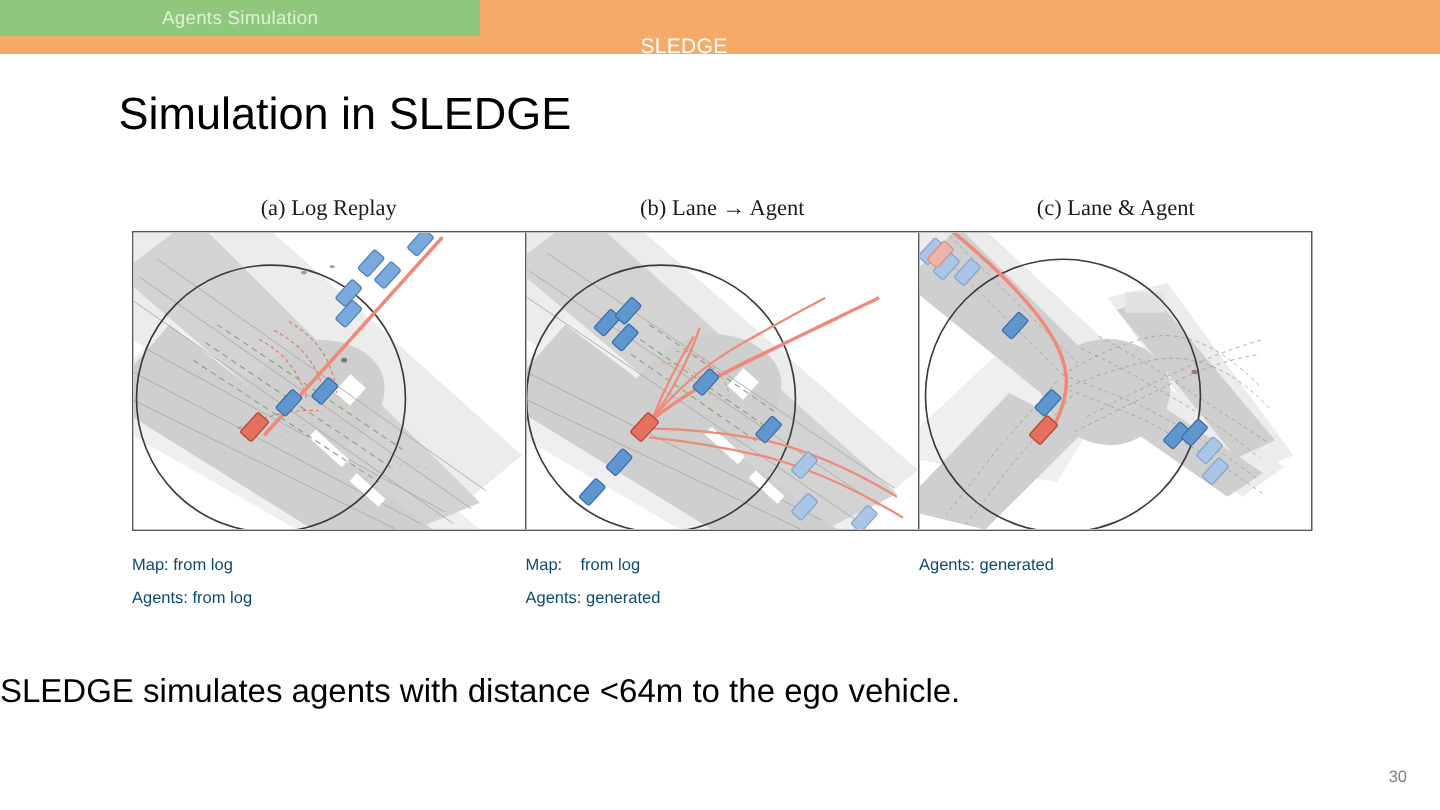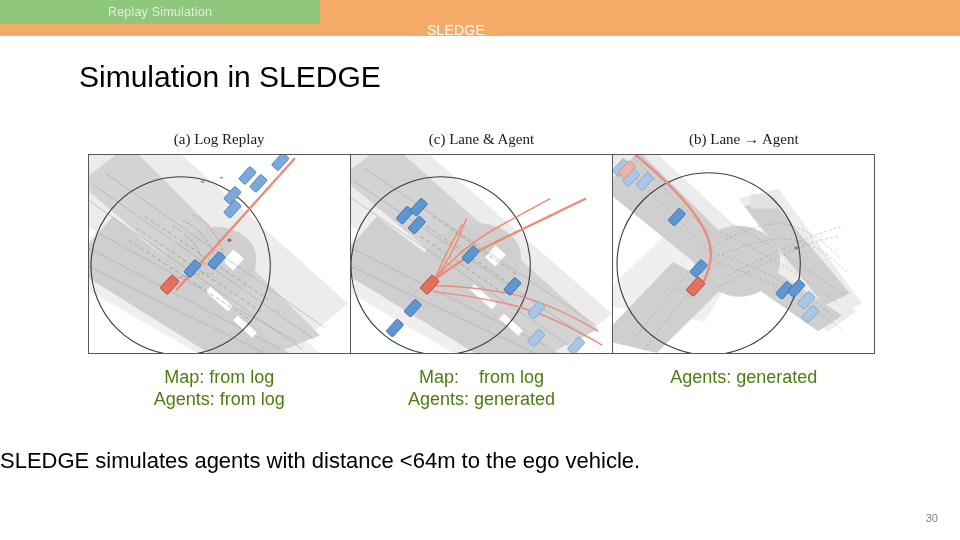--- a/index.html
+++ b/index.html
@@ -109,23 +109,22 @@
   .panel-svg { display: block; width: 100%; height: 100%; }
 
   
   #figure-sublabels {
     display: flex;
     width: 787px;
     margin-top: 12px;
   }
   .sublabel-col {
     flex: 1;
-    text-align: center;
-    color: #4d7c0f;
-    font-size: 18px;
+    color: #0c4a6e;
+    font-size: 11px;
     line-height: 22px;
   }
   .sublabel-col .lbl-line { white-space: pre; }
 
   
   #bottom-statement {
     position: absolute;
     left: 0;
     top: 448px;
     width: 960px;
@@ -141,35 +140,35 @@
     bottom: 16px;
     font-size: 11px;
     color: #808080;
   }
 </style>
 </head>
 <body>
 
 <div id="header-bar">
   <div class="header-tab" id="tab-driving-simulation">
-    <span>Replay Simulation</span>
+    <span>Agents Simulation</span>
   </div>
   <div class="header-tab" id="tab-sledge">
     <span>SLEDGE</span>
   </div>
 </div>
 
 <div id="page-title">Simulation in SLEDGE</div>
 
 <div id="figure-block">
 
   <div id="figure-captions">
     <div class="figure-caption">(a) Log Replay</div>
+    <div class="figure-caption">(b) Lane → Agent</div>
     <div class="figure-caption">(c) Lane &amp; Agent</div>
-    <div class="figure-caption">(b) Lane → Agent</div>
   </div>
 
   <div id="figure-frame">
 
     <div class="figure-panel">
       <svg class="panel-svg" viewBox="0 0 262 200" preserveAspectRatio="none">
         <defs>
           <clipPath id="clipA">
               <rect x="0" y="0" width="262" height="200"></rect>
             </clipPath>

